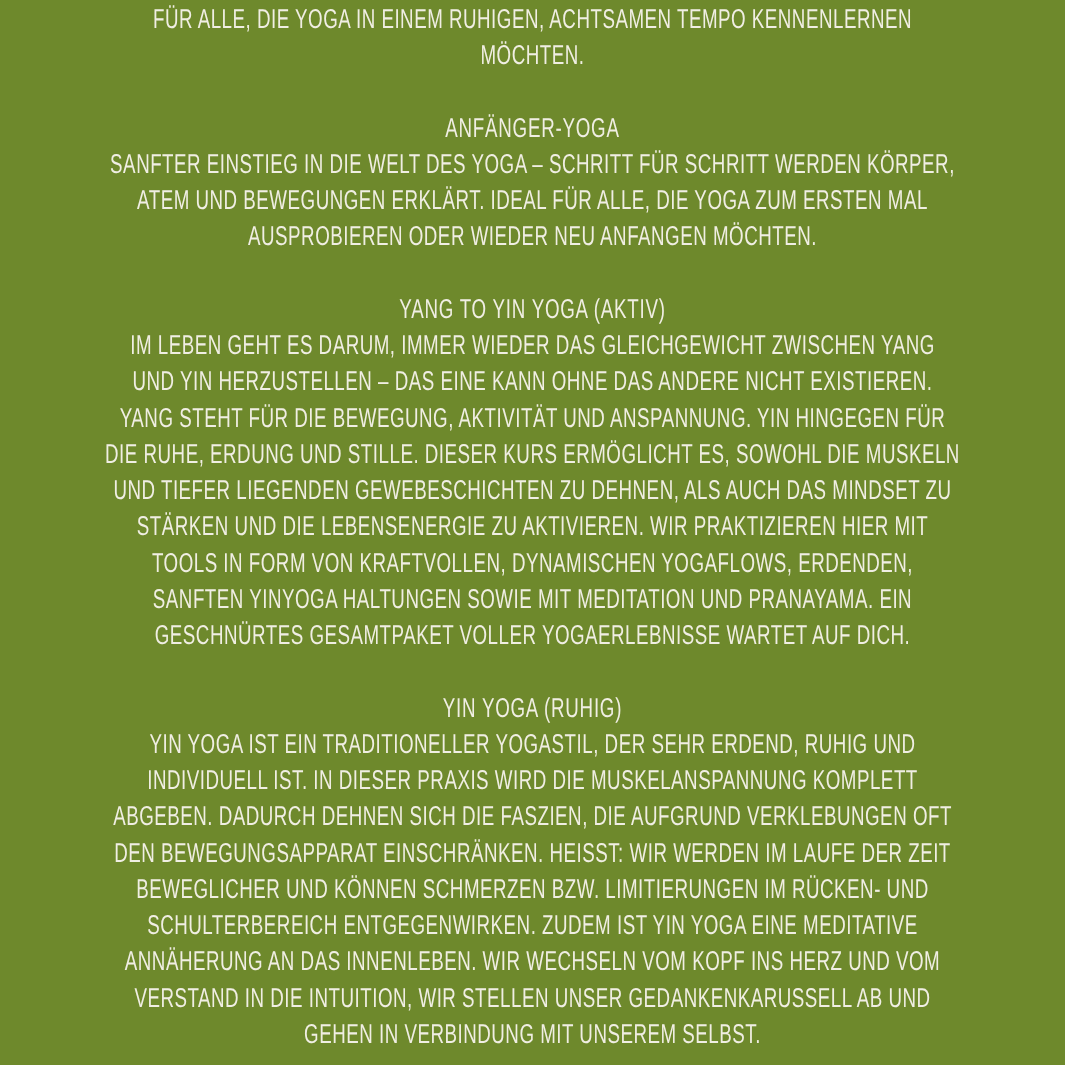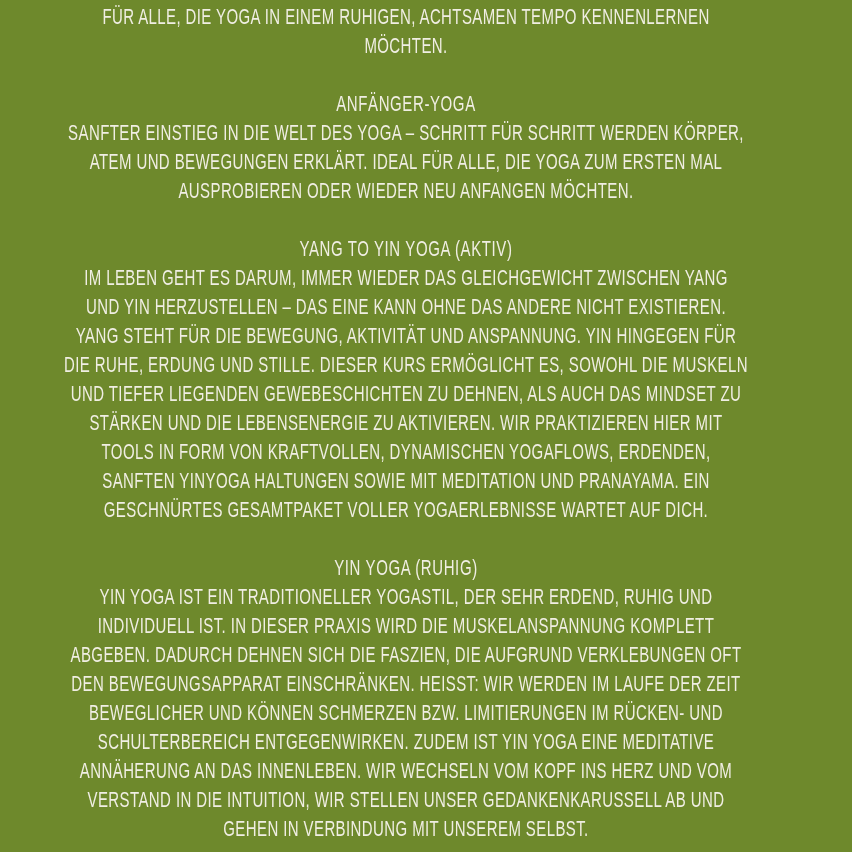--- a/index.html
+++ b/index.html
@@ -11,20 +11,21 @@
   }
   body {
     background: #6E892C;
     font-family: "Liberation Sans", sans-serif;
   }
   .page {
     width: 852px;
     height: 852px;
     box-sizing: border-box;
     display: flex;
+    justify-content: center;
     overflow: hidden;
   }
   
   .content {
     margin-top: 2px;
     width: 812px;
     transform: scaleY(1.45);
     transform-origin: top center;
     color: #F0EEE3;
     text-align: center;

